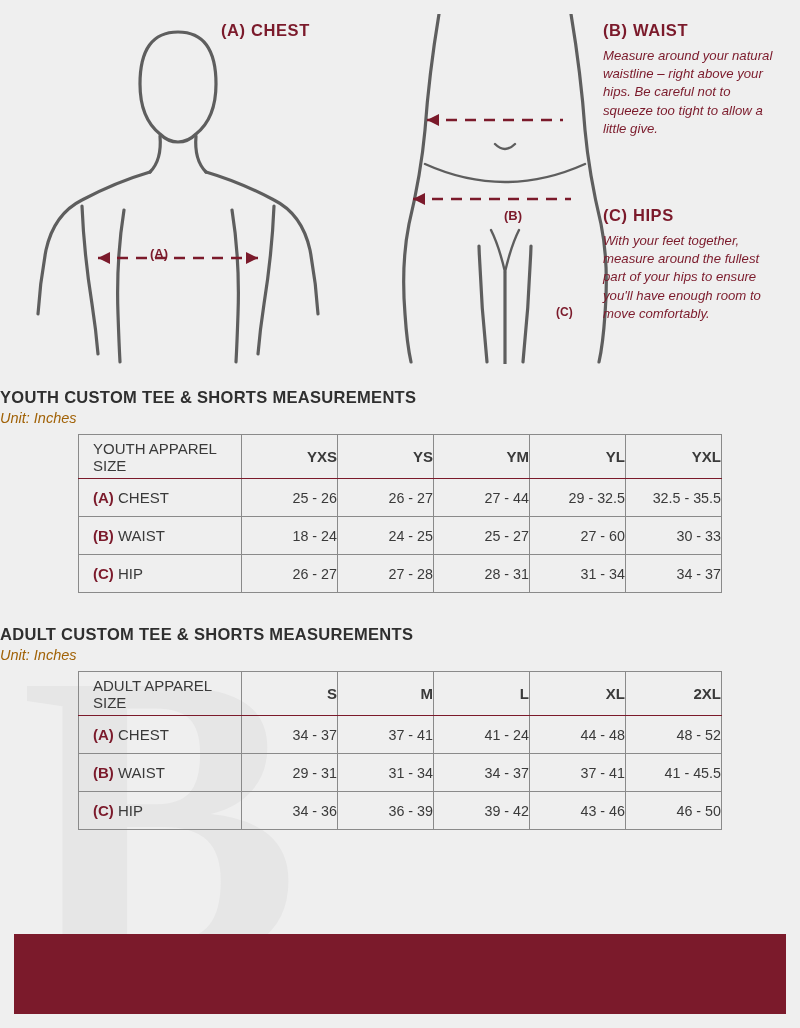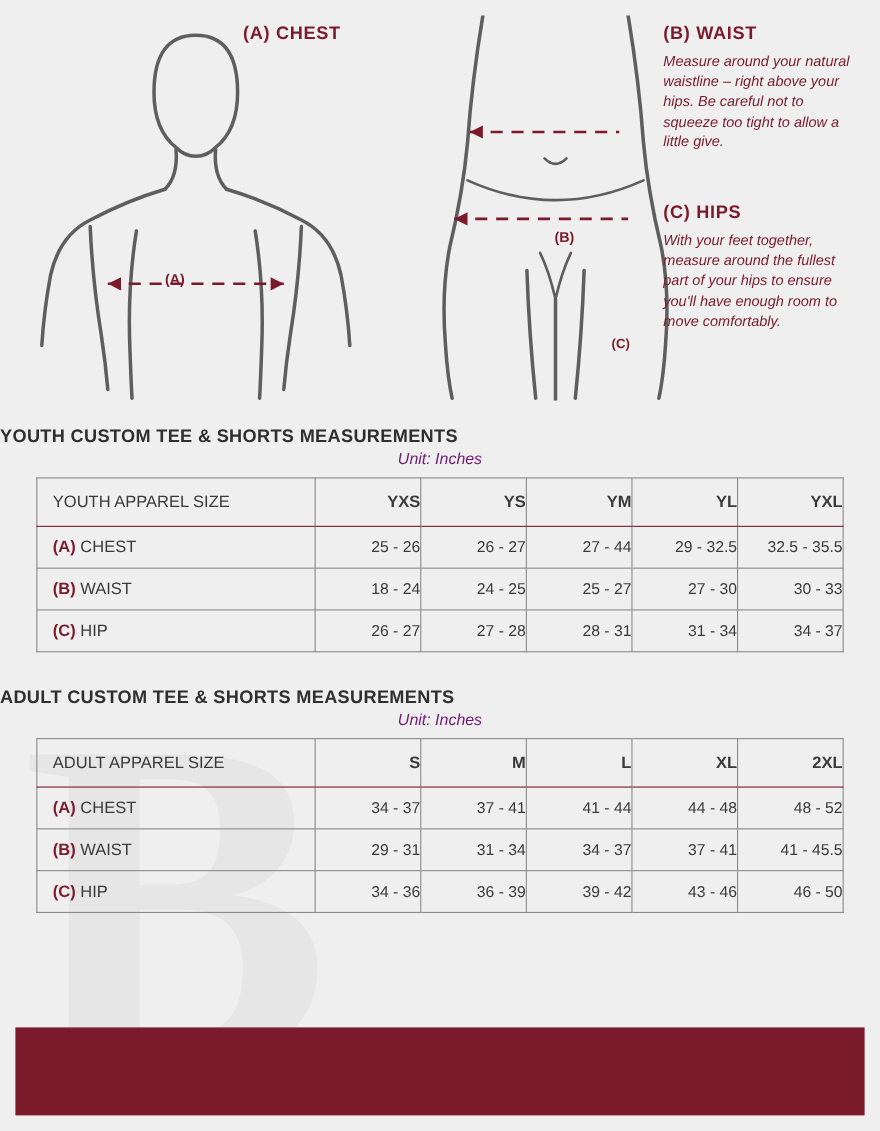--- a/index.html
+++ b/index.html
@@ -81,42 +81,41 @@
     margin-bottom: 7px;
   }
   .callout-body {
     color: #7b1a2b;
     font-size: 13.2px;
     font-style: italic;
     line-height: 1.38;
   }
   .callout-chest { left: 221px; top: 7px; }
   .callout-waist { left: 603px; top: 7px; width: 170px; }
-  .callout-hips  { left: 603px; top: 170px; width: 172px; }
+  .callout-hips  { left: 603px; top: 192px; width: 172px; }
 
   
   .table-block { margin-top: 4px; }
   .table-heading {
     text-align: left;
     font-size: 16.5px;
     font-weight: 700;
     letter-spacing: 0.3px;
     color: #2f2f2f;
   }
   .table-unit {
-    text-align: center;
     font-size: 14.5px;
     font-style: italic;
-    color: #701a75;
+    color: #a16207;
     margin-top: 3px;
     margin-bottom: 8px;
   }
   table {
     border-collapse: collapse;
-    width: 734px;
+    width: 644px;
     margin: 0 auto;
     background: transparent;
   }
   table th, table td {
     border: 1px solid #8a8a8a;
     padding: 0;
     height: 38px;
     font-size: 14.3px;
     color: #3a3a3a;
     text-align: right;
@@ -260,21 +259,21 @@
             <td>26 - 27</td>
             <td>27 - 44</td>
             <td>29 - 32.5</td>
             <td>32.5 - 35.5</td>
           </tr>
           <tr>
             <td class="rowhead"><span class="tag">(B)</span> <span>WAIST</span></td>
             <td>18 - 24</td>
             <td>24 - 25</td>
             <td>25 - 27</td>
-            <td>27 - 30</td>
+            <td>27 - 60</td>
             <td>30 - 33</td>
           </tr>
           <tr>
             <td class="rowhead"><span class="tag">(C)</span> <span>HIP</span></td>
             <td>26 - 27</td>
             <td>27 - 28</td>
             <td>28 - 31</td>
             <td>31 - 34</td>
             <td>34 - 37</td>
           </tr>
@@ -294,21 +293,21 @@
             <th class="col-w">L</th>
             <th class="col-w">XL</th>
             <th class="col-w">2XL</th>
           </tr>
         </thead>
         <tbody>
           <tr>
             <td class="rowhead"><span class="tag">(A)</span> <span>CHEST</span></td>
             <td>34 - 37</td>
             <td>37 - 41</td>
-            <td>41 - 44</td>
+            <td>41 - 24</td>
             <td>44 - 48</td>
             <td>48 - 52</td>
           </tr>
           <tr>
             <td class="rowhead"><span class="tag">(B)</span> <span>WAIST</span></td>
             <td>29 - 31</td>
             <td>31 - 34</td>
             <td>34 - 37</td>
             <td>37 - 41</td>
             <td>41 - 45.5</td>

